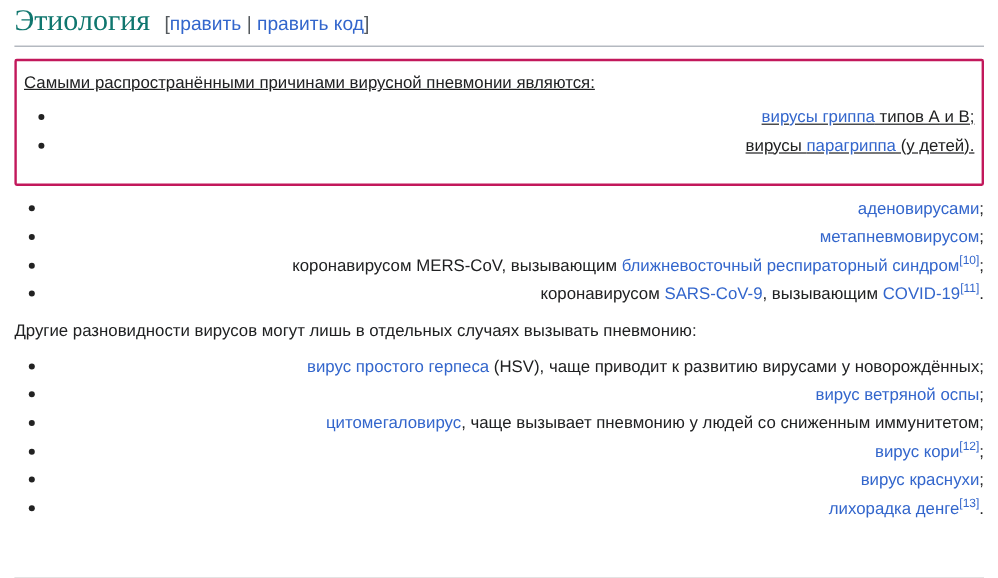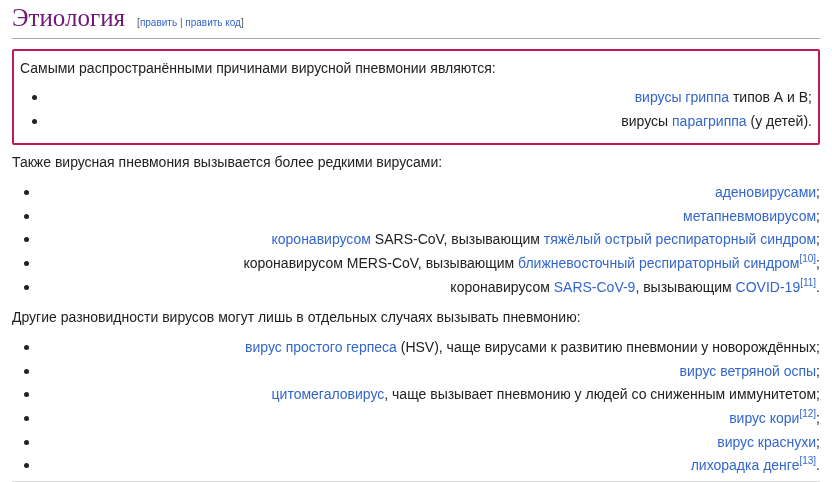--- a/index.html
+++ b/index.html
@@ -29,24 +29,24 @@
     padding-bottom: 5px;
     margin: 0 0 10px 0;
   }
   .section-heading h2 {
     font-family: "Liberation Serif", serif;
     font-size: 25px;
     font-weight: normal;
     margin: 0;
     padding: 0;
     line-height: 1.25;
-    color: #701a75;
+    color: #0f766e;
   }
   .edit-links {
-    font-size: 10px;
+    font-size: 16px;
     color: #54595d;
     margin-left: 12px;
     white-space: nowrap;
   }
   .edit-links a {
     color: #3366cc;
     text-decoration: none;
   }
   .edit-links .brk { color: #54595d; }
 
@@ -86,23 +86,24 @@
     line-height: 1;
     vertical-align: super;
   }
   sup.ref a {
     color: #3366cc;
     text-decoration: none;
   }
   .highlight-box {
     border: 2px solid #3b82f6;
     border-radius: 2px;
-    padding: 7px 6px 10px 6px;
+    padding: 7px 6px 20px 6px;
     margin: 0 0 7px 0;
     box-sizing: border-box;
+    text-decoration: underline;
   }
   .highlight-box p.para { margin-bottom: 6px; }
   .highlight-box ul.wlist { margin-bottom: 0px; }
   .bottom-rule {
     position: absolute;
     left: 12px;
     bottom: 0;
     width: 808px;
     height: 1px;
     background: #dcdcdc;
@@ -125,43 +126,39 @@
     <ul class="wlist">
       <li>
         <a class="wlink">вирусы гриппа</a><span> типов А и В;</span>
       </li>
       <li>
         <span>вирусы </span><a class="wlink">парагриппа</a><span> (у детей).</span>
       </li>
     </ul>
   </div>
 
-  <p class="para">Также вирусная пневмония вызывается более редкими вирусами:</p>
   <ul class="wlist">
     <li>
       <a class="wlink">аденовирусами</a><span>;</span>
     </li>
     <li>
       <a class="wlink">метапневмовирусом</a><span>;</span>
-    </li>
-    <li>
-      <a class="wlink">коронавирусом</a><span> SARS-CoV, вызывающим </span><a class="wlink">тяжёлый острый респираторный синдром</a><span>;</span>
     </li>
     <li>
       <span>коронавирусом MERS-CoV, вызывающим </span><a class="wlink">ближневосточный респираторный синдром</a><sup class="ref"><a>[10]</a></sup><span>;</span>
     </li>
     <li>
       <span>коронавирусом </span><a class="wlink">SARS-CoV-9</a><span>, вызывающим </span><a class="wlink">COVID-19</a><sup class="ref"><a>[11]</a></sup><span>.</span>
     </li>
   </ul>
 
   <p class="para">Другие разновидности вирусов могут лишь в отдельных случаях вызывать пневмонию:</p>
   <ul class="wlist">
     <li>
-      <a class="wlink">вирус простого герпеса</a><span> (HSV), чаще вирусами к развитию пневмонии у новорождённых;</span>
+      <a class="wlink">вирус простого герпеса</a><span> (HSV), чаще приводит к развитию вирусами у новорождённых;</span>
     </li>
     <li>
       <a class="wlink">вирус ветряной оспы</a><span>;</span>
     </li>
     <li>
       <a class="wlink">цитомегаловирус</a><span>, чаще вызывает пневмонию у людей со сниженным иммунитетом;</span>
     </li>
     <li>
       <a class="wlink">вирус кори</a><sup class="ref"><a>[12]</a></sup><span>;</span>
     </li>

